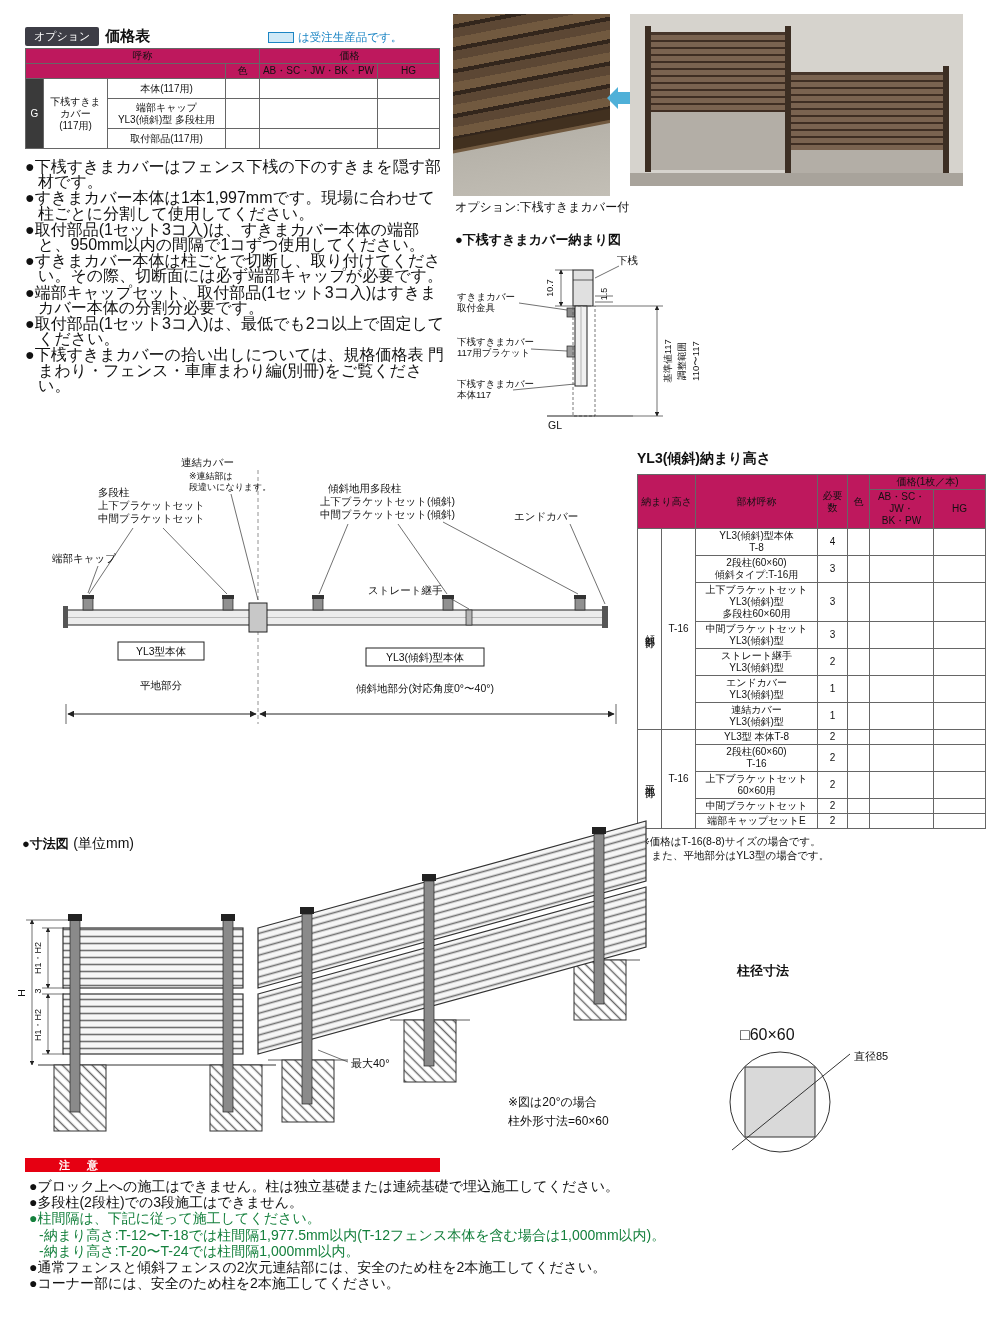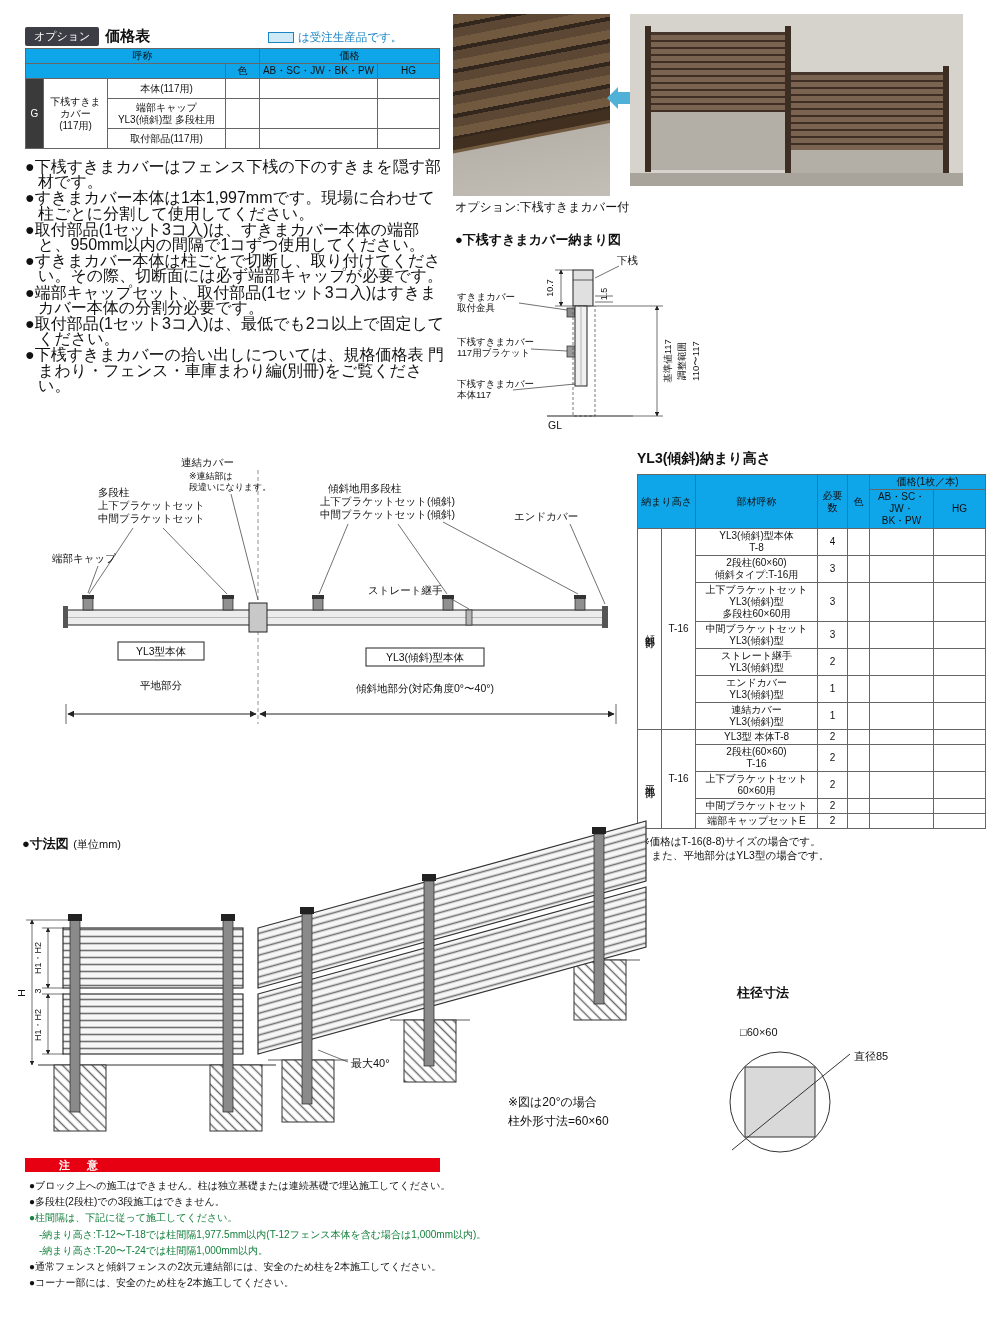--- a/index.html
+++ b/index.html
@@ -5,34 +5,34 @@
 *{margin:0;padding:0;box-sizing:border-box}
 body{background:#fff;color:#111;font-family:"Liberation Sans","DejaVu Sans",sans-serif}
 .page{position:relative;width:1000px;height:1330px;background:#fff;overflow:hidden}
 .abs{position:absolute}
 .badge{display:inline-block;background:#3d3d46;color:#fff;font-size:11px;padding:2px 9px;border-radius:2px;vertical-align:middle}
 .h15{font-size:15px;font-weight:bold;margin-left:6px;vertical-align:middle}
 .legend{display:flex;align-items:center;gap:4px;font-size:11.5px;color:#1b85c4}
 .legend-box{width:26px;height:11px;background:#cfe9f7;border:1px solid #1b85c4;display:inline-block}
 table{border-collapse:collapse;table-layout:fixed;background:#fff}
 .ptbl td,.ptbl th,.ktbl td,.ktbl th{border:1px solid #666;font-size:10px;font-weight:normal;text-align:center;vertical-align:middle;padding:1px 2px;line-height:1.2;overflow:hidden}
-.ptbl th,.ktbl th{background:#0ea5e9}
+.ptbl th,.ktbl th{background:#be185d}
 .gcell{background:#3a3a3a;color:#fff;font-size:9px}
 .pre{white-space:pre-line}
 .small{font-size:8.5px}
 .r15{height:15px}.r20{height:20px}.r30{height:30px}
 .vert{writing-mode:vertical-rl;letter-spacing:1px;font-size:10px}
 .notes{font-size:16px;line-height:15.2px;width:424px}
 .note{padding-left:13px;text-indent:-13px;margin-bottom:1px}
 .sec-title{font-size:13px;font-weight:bold}
 .sec-title2{font-size:14px;font-weight:bold}
 .caption{font-size:12px}
 .foot{font-size:10.5px;line-height:14px;margin-top:5px;padding-left:4px}
 .caution-bar{background:#e60012;color:#fff;width:415px;height:14px;font-size:11px;font-weight:bold;line-height:14px;padding-left:34px;letter-spacing:3px}
-.citem{font-size:10px;line-height:16.2px;padding-left:4px}
+.citem{font-size:14px;line-height:16.2px;padding-left:4px}
 .citem.red{color:#15803d}
 .citem.indent{padding-left:14px}
 svg text{font-family:"Liberation Sans","DejaVu Sans",sans-serif;fill:#111}
 .t9{font-size:9px}.t95{font-size:9.5px}.t10{font-size:10.5px}.t11{font-size:11px}.t12{font-size:12px}
 .photo{position:absolute;overflow:hidden}
 .p1{background:#9a948c}
 .p1-slats{position:absolute;left:-30%;top:-32%;width:170%;height:125%;background:repeating-linear-gradient(180deg,#71593f 0 9px,#33261c 9px 13px,#5c4734 13px 22px);transform:rotate(-11deg)}
 .p1-cover{position:absolute;left:-12%;top:60%;width:130%;height:11px;background:#41301f;transform:rotate(-11deg)}
 .p1-floor{position:absolute;left:-15%;top:68%;width:140%;height:70%;background:linear-gradient(#b6b2a9,#cdc9c0);transform:rotate(-11deg)}
 .p2{background:#d6d3cd}
@@ -433,25 +433,25 @@
   <text transform="rotate(-90 7 195)" x="7" y="195" class="t11" text-anchor="middle">H</text>
   <text transform="rotate(-90 23 160)" x="23" y="160" class="t9" text-anchor="middle">H1・H2</text>
   <text transform="rotate(-90 23 193)" x="23" y="193" class="t9" text-anchor="middle">3</text>
   <text transform="rotate(-90 23 227)" x="23" y="227" class="t9" text-anchor="middle">H1・H2</text>
   <text x="333" y="269" class="t11">最大40°</text>
   <text x="490" y="308" class="t12">※図は20°の場合</text>
   <text x="490" y="327" class="t12">柱外形寸法=60×60</text>
 </svg>
 <div class="abs" style="left:22px;top:834px">
   <span class="sec-title">●寸法図</span>
-  <span style="font-size:11px">(単位mm)</span>
-</div>
-
-<div class="abs sec-title" style="left:737px;top:984px">柱径寸法</div>
-<div class="abs" style="left:740px;top:1026px;font-size:11px">□60×60</div>
+  <span style="font-size:14px">(単位mm)</span>
+</div>
+
+<div class="abs sec-title" style="left:737px;top:962px">柱径寸法</div>
+<div class="abs" style="left:740px;top:1026px;font-size:16px">□60×60</div>
 <svg class="abs" style="left:718px;top:1042px" width="280" height="115" viewBox="0 0 280 115">
   <rect x="27" y="25" width="70" height="70" fill="#d9d9d9" stroke="#333"></rect>
   <circle cx="62" cy="60" r="50" fill="none" stroke="#333"></circle>
   <line x1="14" y1="108" x2="132" y2="12" stroke="#333"></line>
   <text x="136" y="18" class="t11">直径85</text>
 </svg>
 
 <div class="abs" style="left:25px;top:1158px;width:960px">
   <div class="caution-bar">注　意</div>
   <div style="height:6px"></div>

